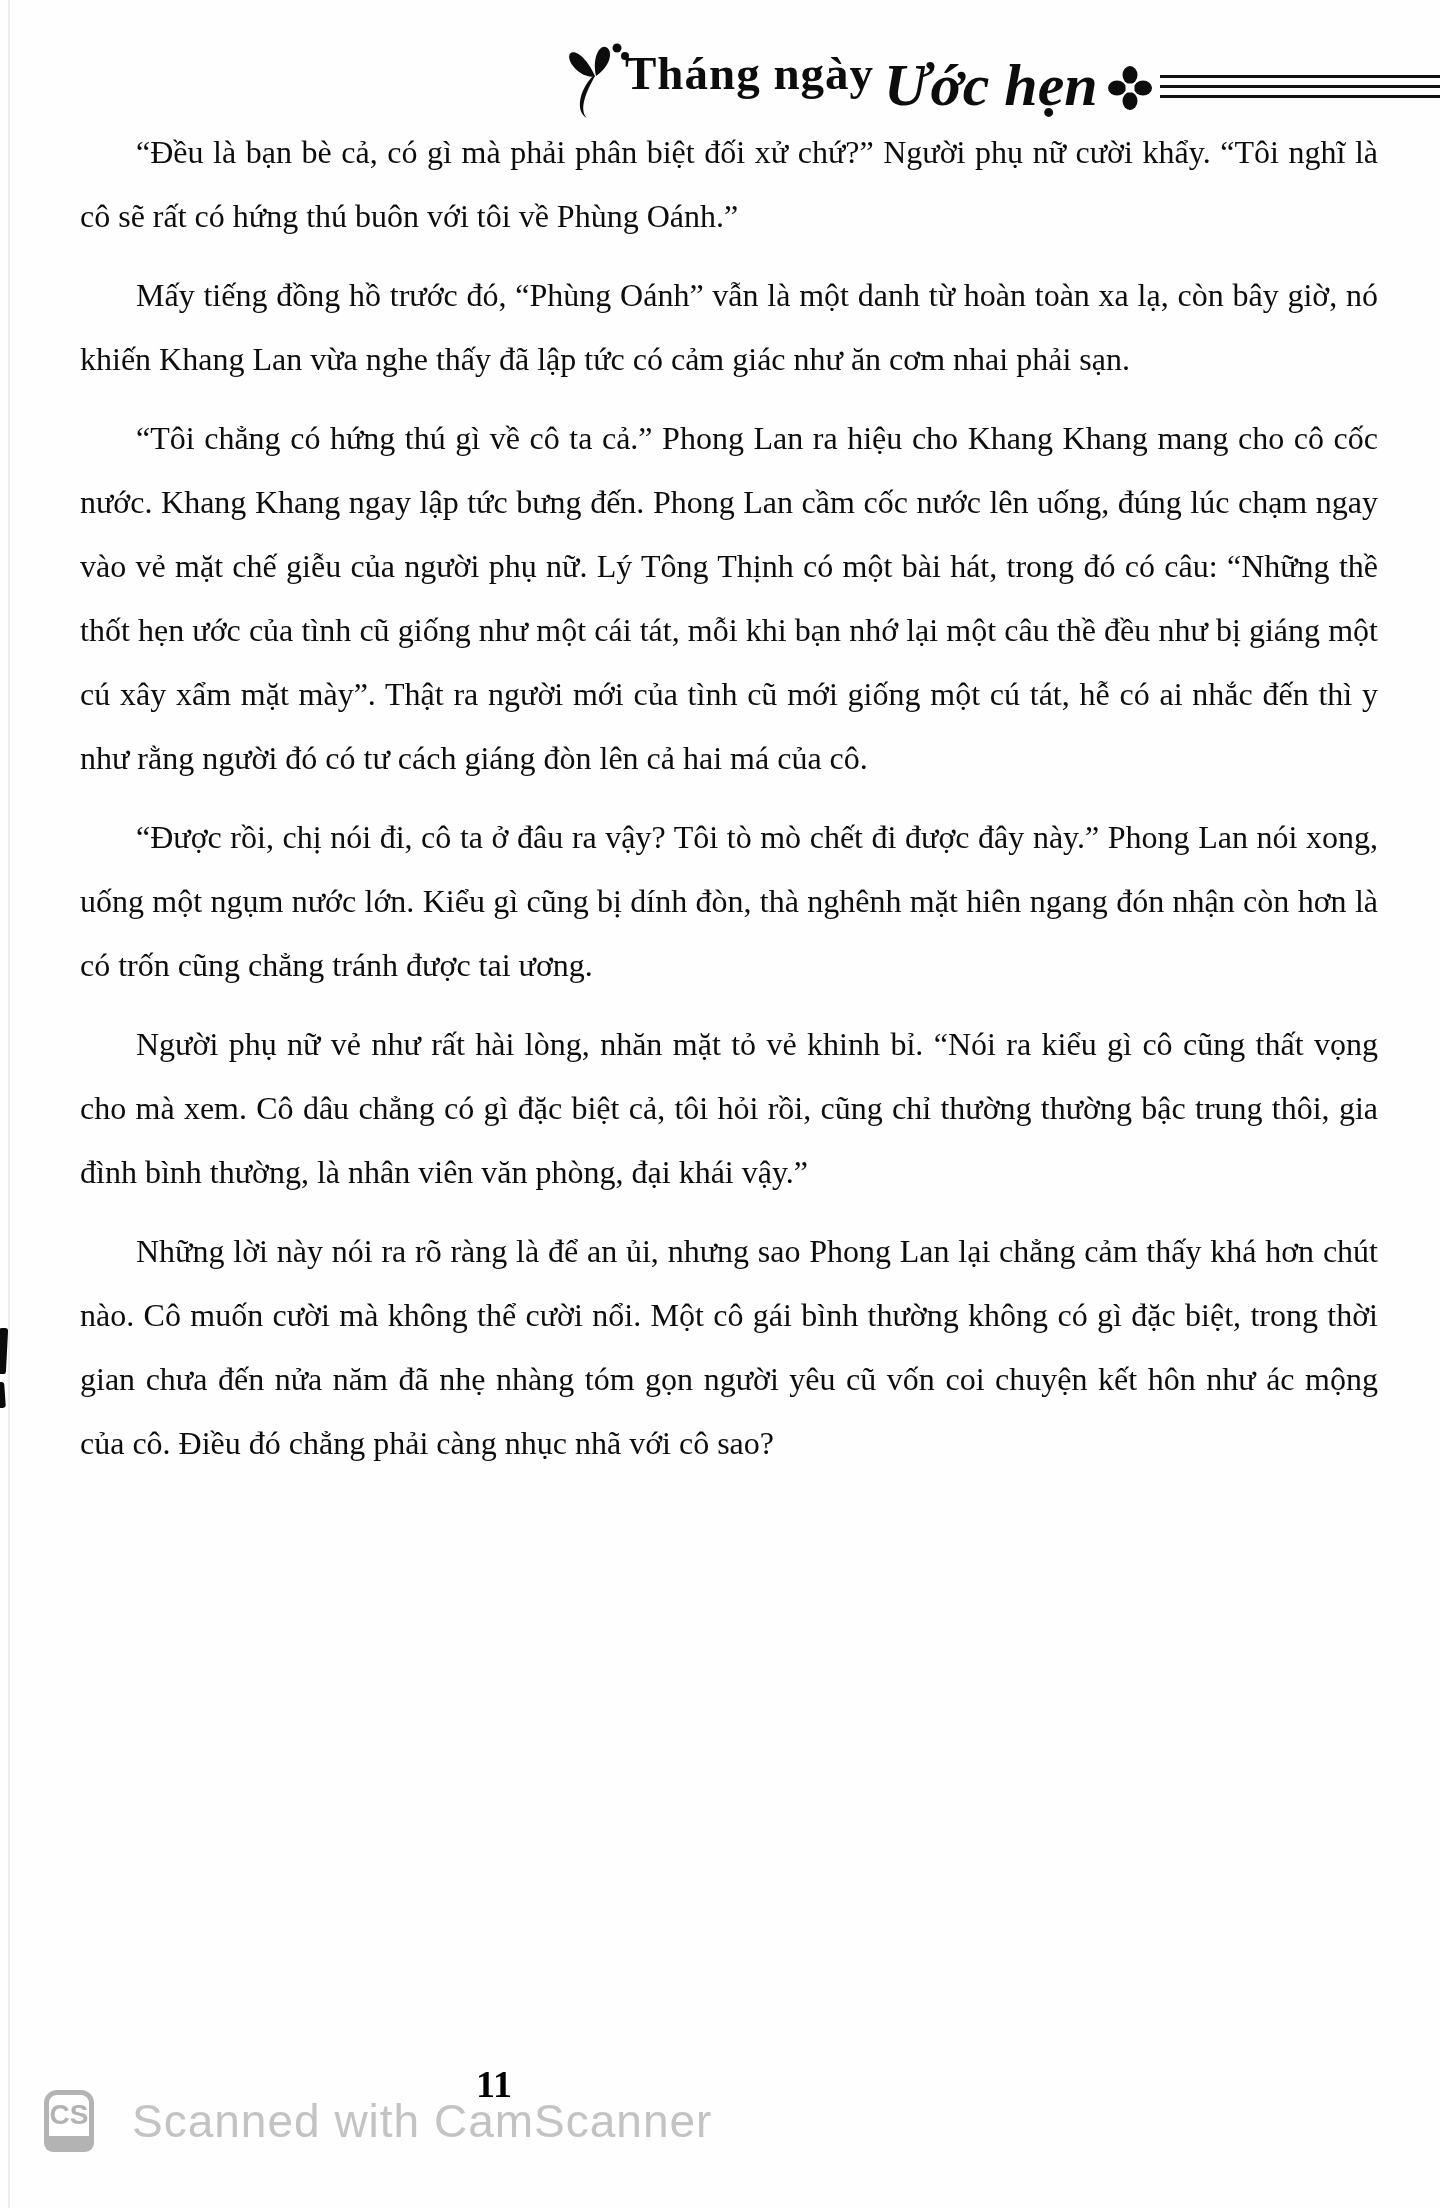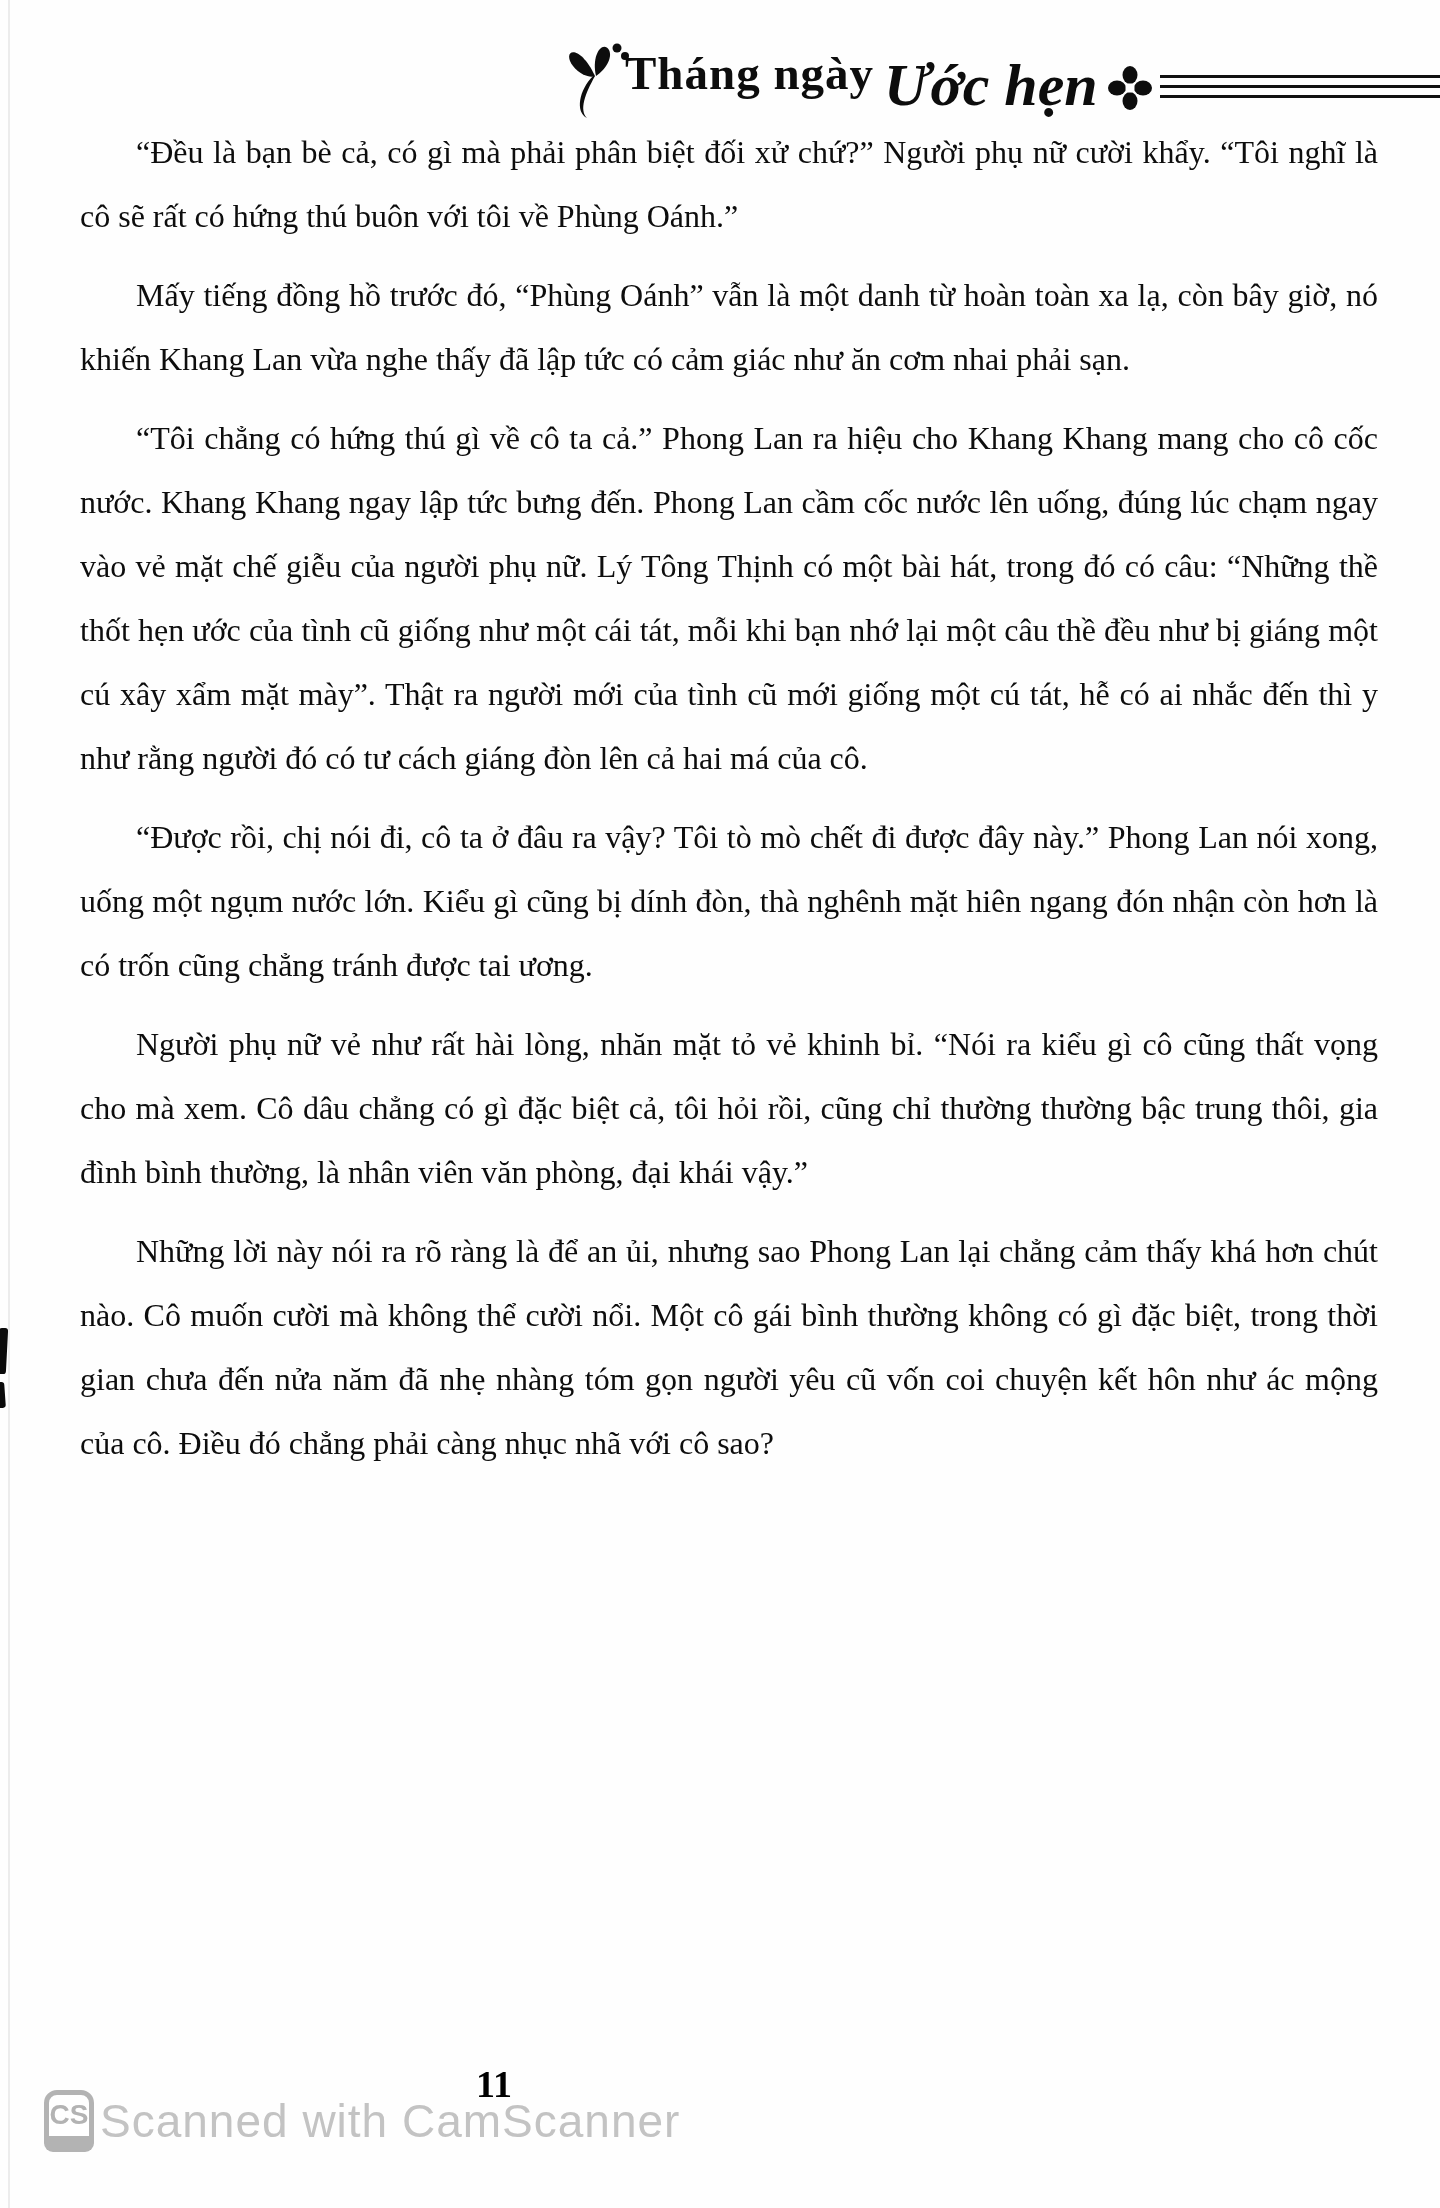--- a/index.html
+++ b/index.html
@@ -55,21 +55,21 @@
   .cs-logo .cs-text {
     width:100%; text-align:center;
     font-family:"Liberation Sans","DejaVu Sans",sans-serif;
     font-size:28px; font-weight:700; color:#b3b3b3; margin-top:-12px;
   }
   .cs-logo .cs-base {
     position:absolute; left:-5px; right:-5px; bottom:-5px; height:16px;
     background:#b3b3b3; border-radius:0 0 9px 9px;
   }
   .watermark-label {
-    margin-left:6px;
+    margin-left:38px;
     font-family:"Liberation Sans","DejaVu Sans",sans-serif;
     font-size:46px; color:#c3c3c3; letter-spacing:1px; white-space:nowrap;
   }
 
   
   .edge-line {
     position:absolute; left:8px; top:0; bottom:0; width:2px;
     background:rgba(0,0,0,0.07);
   }
   .ink-mark {

